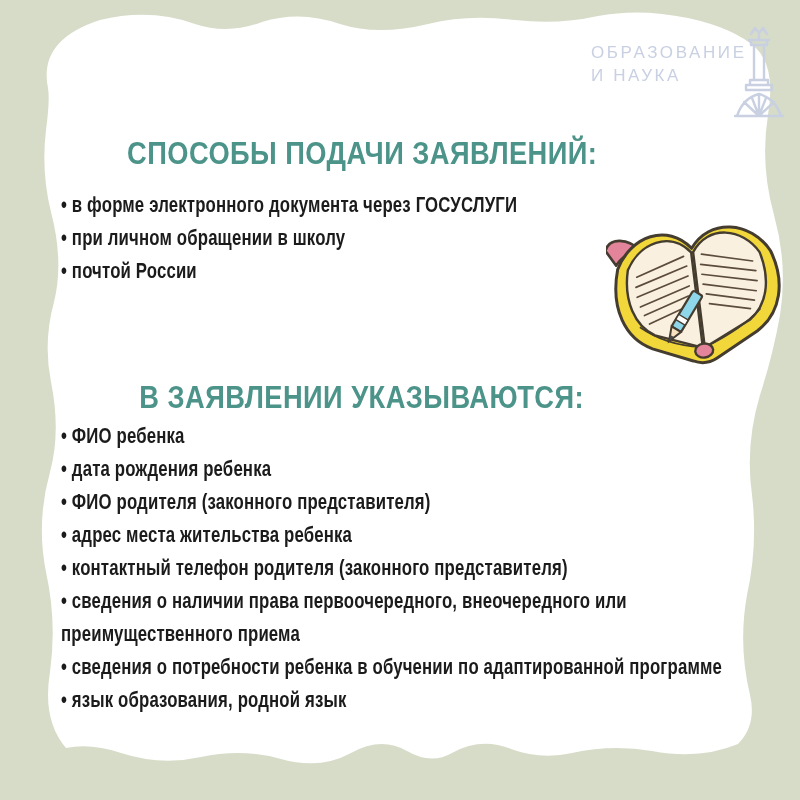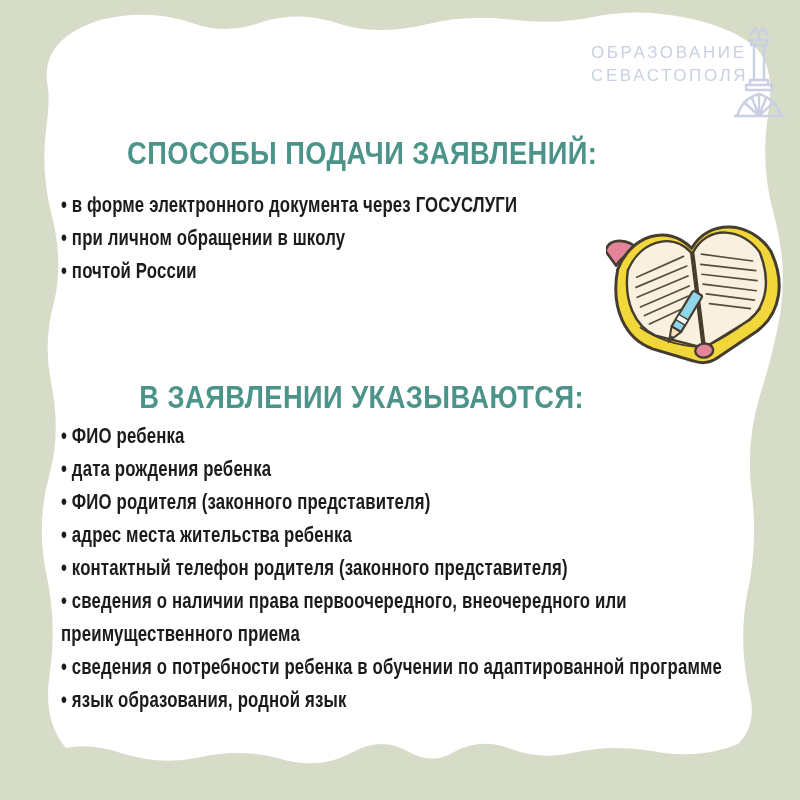--- a/index.html
+++ b/index.html
@@ -64,21 +64,21 @@
     Q773,355 760,395 Q745,445 752,495 Q758,545 747,595 Q738,645 750,695
     Q757,725 738,744 Q700,760 652,751 Q612,744 572,753 Q541,760 511,749
     Q481,737 452,753 Q431,765 407,751 Q381,736 351,753 Q320,770 281,759
     Q242,748 201,757 Q161,766 121,753 Q91,743 66,748 Q42,720 50,672
     Q57,622 46,572 Q36,522 50,472 Q61,432 51,382 Q43,342 54,302
     Q64,262 51,212 Q41,172 46,130 Q50,100 48,88 Z"></path>
 </svg>
 
 <div class="layer logo-block">
   <div class="logo-line">ОБРАЗОВАНИЕ</div>
-  <div class="logo-line">СЕВАСТОПОЛЯ</div>
+  <div class="logo-line">И НАУКА</div>
 </div>
 
 <svg class="layer monument" viewBox="0 0 60 96" fill="none" stroke="currentColor" stroke-width="2.4" stroke-linecap="round" stroke-linejoin="round" aria-hidden="true">
   <path d="M22,10 L26,4 L30,9 L34,4 L38,10"></path>
   <path d="M30,10 L30,15"></path>
   <path d="M20,16 H40 M22,16 V21 H38 V16"></path>
   <path d="M25,21 V56 M35,21 V56"></path>
   <path d="M21,56 H39 M21,56 V61 H39 V56 M17,61 H43 V66 H17 Z"></path>
   <path d="M30,92 L15,78 M30,92 L23,74 M30,92 L30,71 M30,92 L37,74 M30,92 L45,78 M8,92 Q14,74 30,70 Q46,74 52,92 M6,92 H54"></path>
 </svg>

